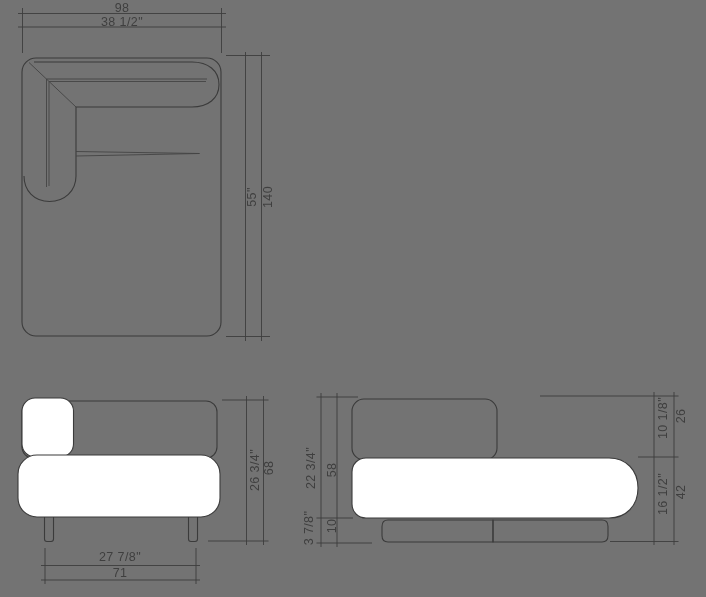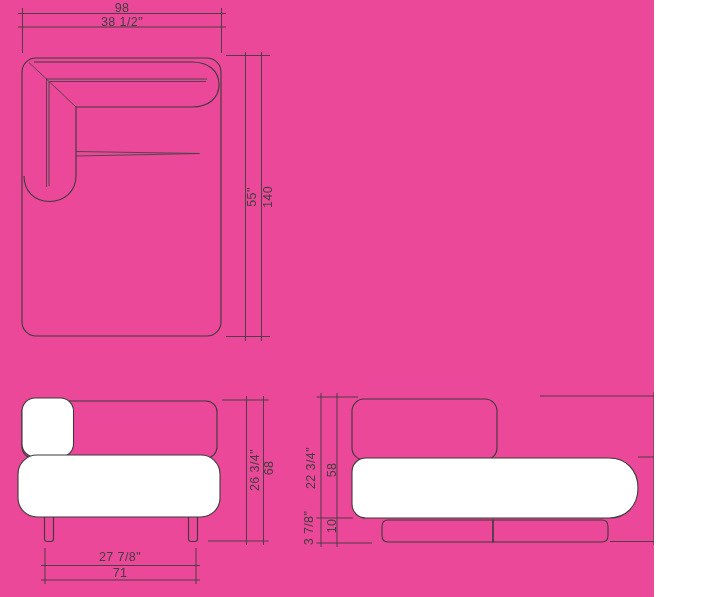--- a/index.html
+++ b/index.html
@@ -1,19 +1,19 @@
 <!DOCTYPE html>
 <html><head>
 <meta charset="utf-8">
 <style>
   html,body{margin:0;padding:0;background:#ffffff;}
   .canvas{
     position:relative;
-    width:654px;height:597px;
-    background:#ec4899;
+    width:706px;height:597px;
+    background:#737373;
     font-family:"Liberation Sans", sans-serif;
     overflow:hidden;
   }
   svg{position:absolute;left:0;top:0;}
   .furn{fill:none;stroke:#3b3b3b;stroke-width:1.1;}
   .furn-white{fill:#ffffff;stroke:#3b3b3b;stroke-width:1.1;}
   .seam{fill:none;stroke:#444444;stroke-width:0.9;}
   .dim{fill:none;stroke:#3d3d3d;stroke-width:0.9;}
   text.lbl{
     font-family:"Liberation Sans", sans-serif;

